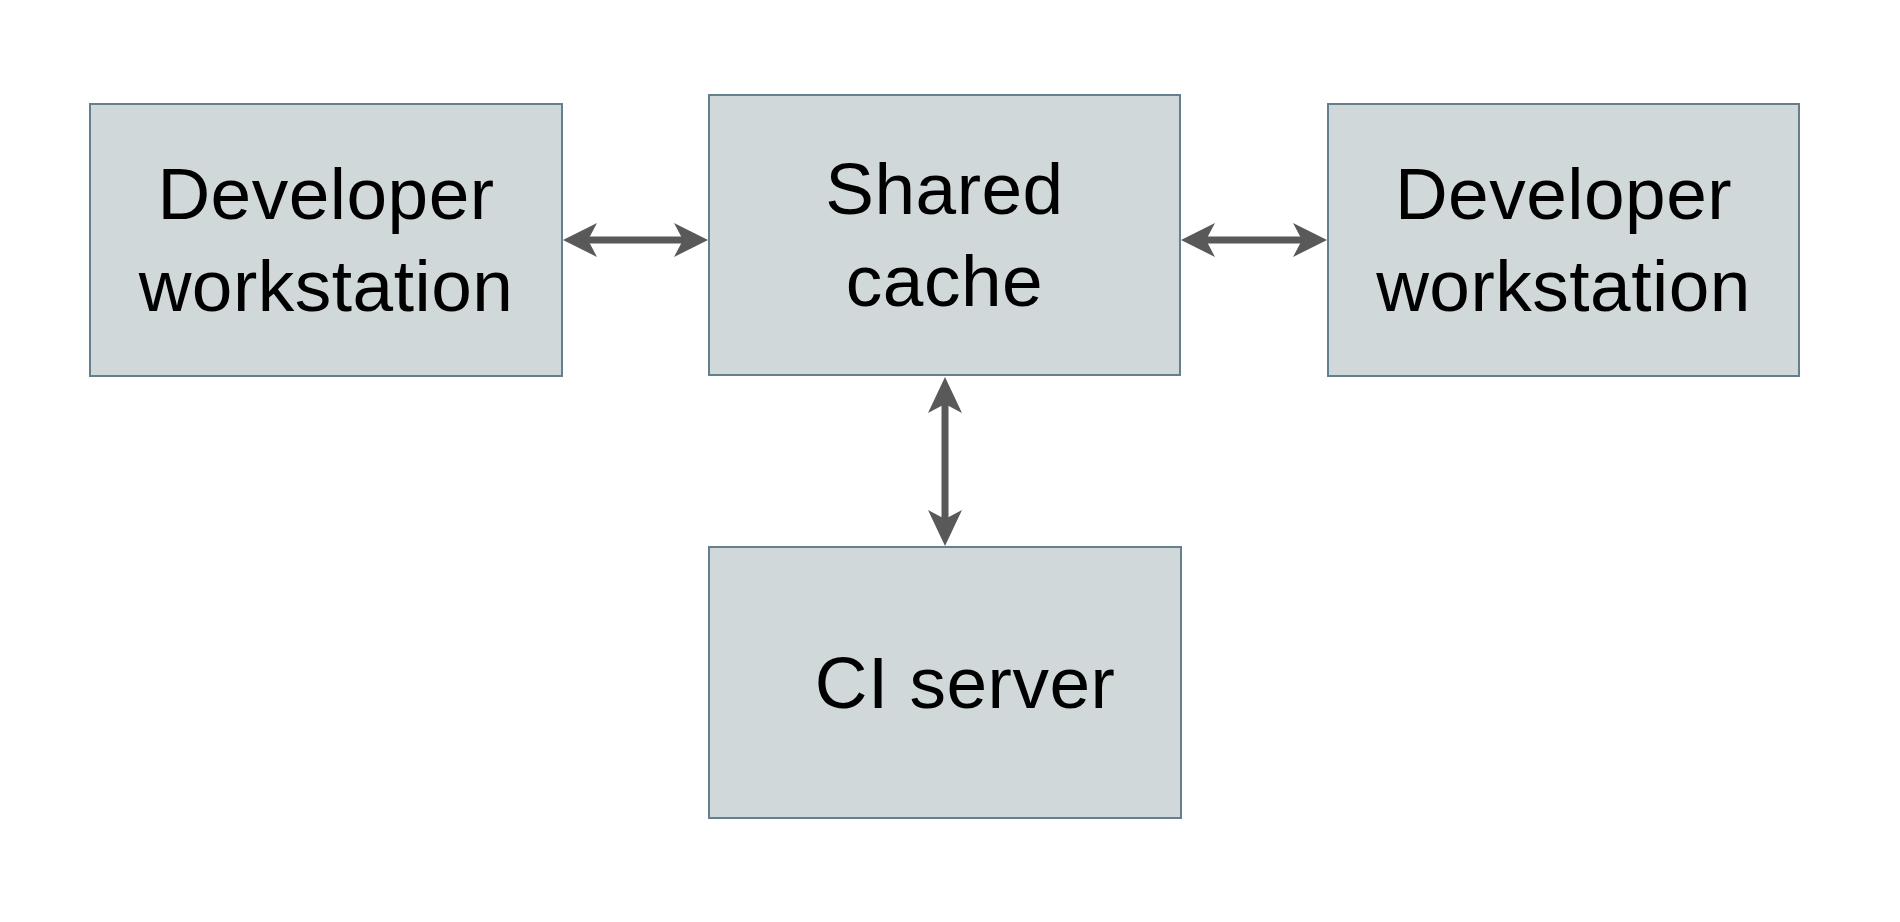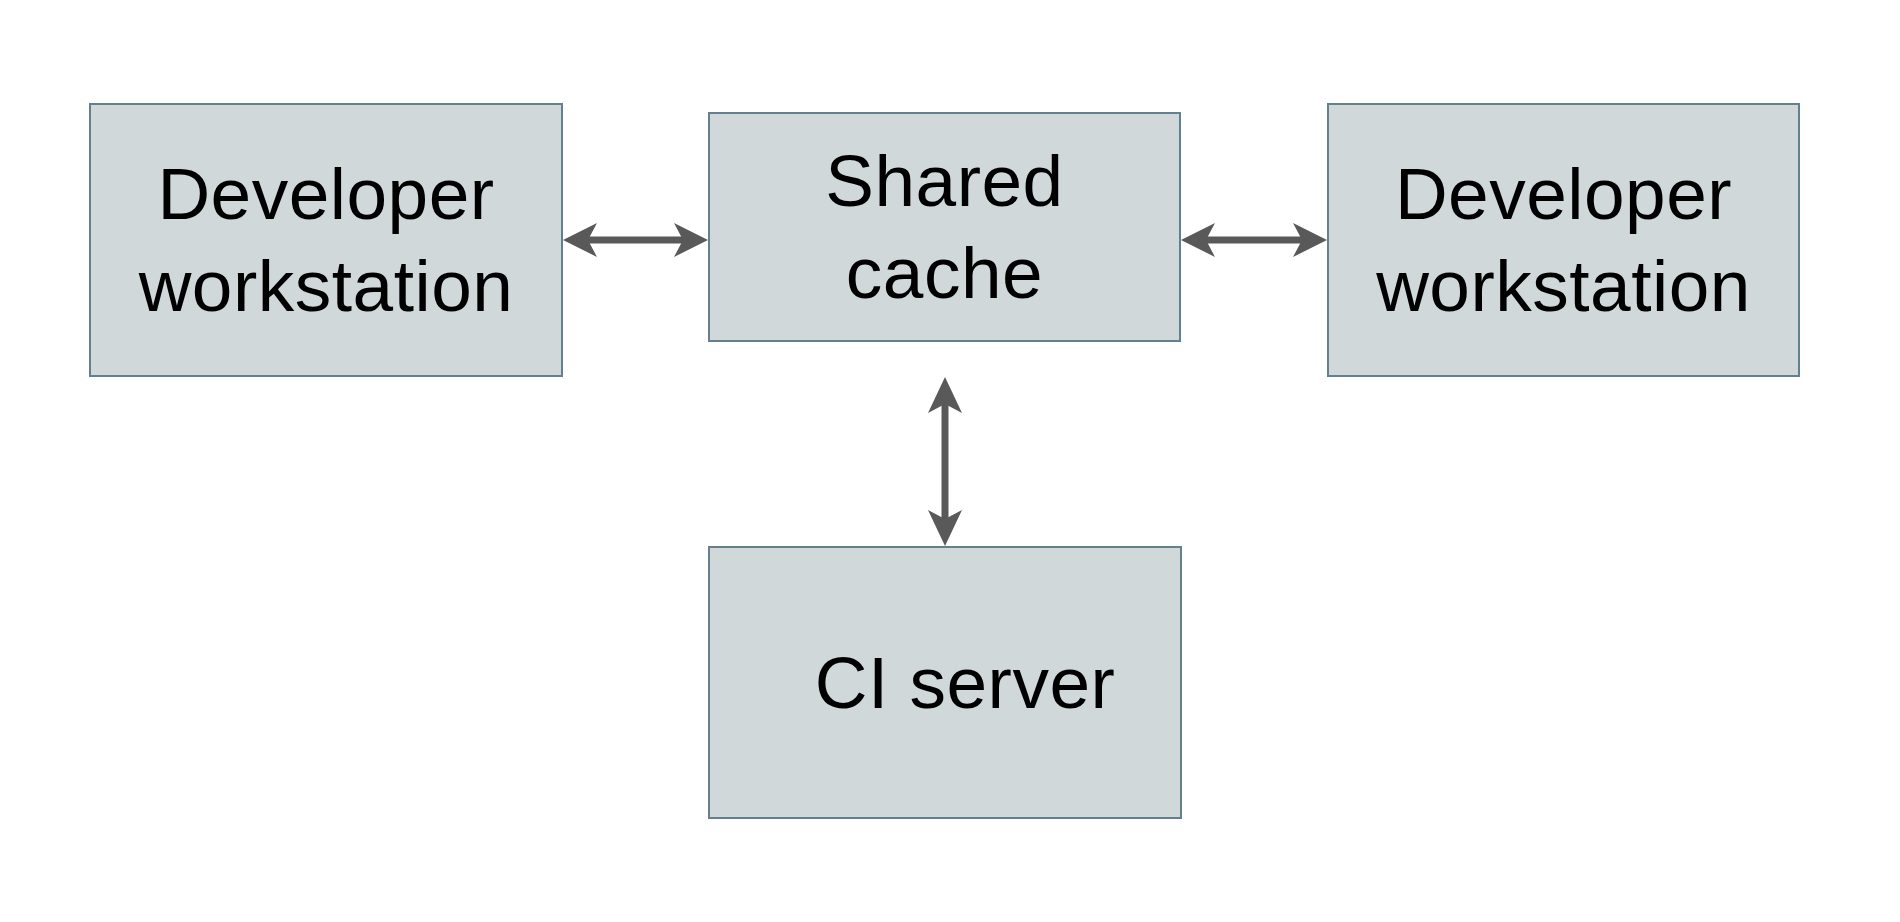--- a/index.html
+++ b/index.html
@@ -32,21 +32,21 @@
   }
   .node-label {
     color: var(--text);
     font-size: 73px;
     line-height: 92px;
     text-align: center;
     white-space: pre-line;
     letter-spacing: 0.5px;
   }
   #node-dev-left   { left: 89px;   top: 103px; width: 474px; height: 274px; }
-  #node-cache      { left: 708px;  top: 112px; width: 473px; height: 230px; }
+  #node-cache      { left: 708px;  top: 94px; width: 473px; height: 282px; }
   #node-dev-right  { left: 1327px; top: 103px; width: 473px; height: 274px; }
   #node-ci         { left: 708px;  top: 546px; width: 474px; height: 273px; padding-left: 40px; }
   .edge { position: absolute; display: block; }
   #edge-left     { left: 563px;  top: 214px; }
   #edge-right    { left: 1181px; top: 214px; }
   #edge-vertical { left: 919px;  top: 377px; }
   .edge line    { stroke: var(--arrow); stroke-width: 7; }
   .edge polygon { fill: var(--arrow); }
 </style>
 </head>

